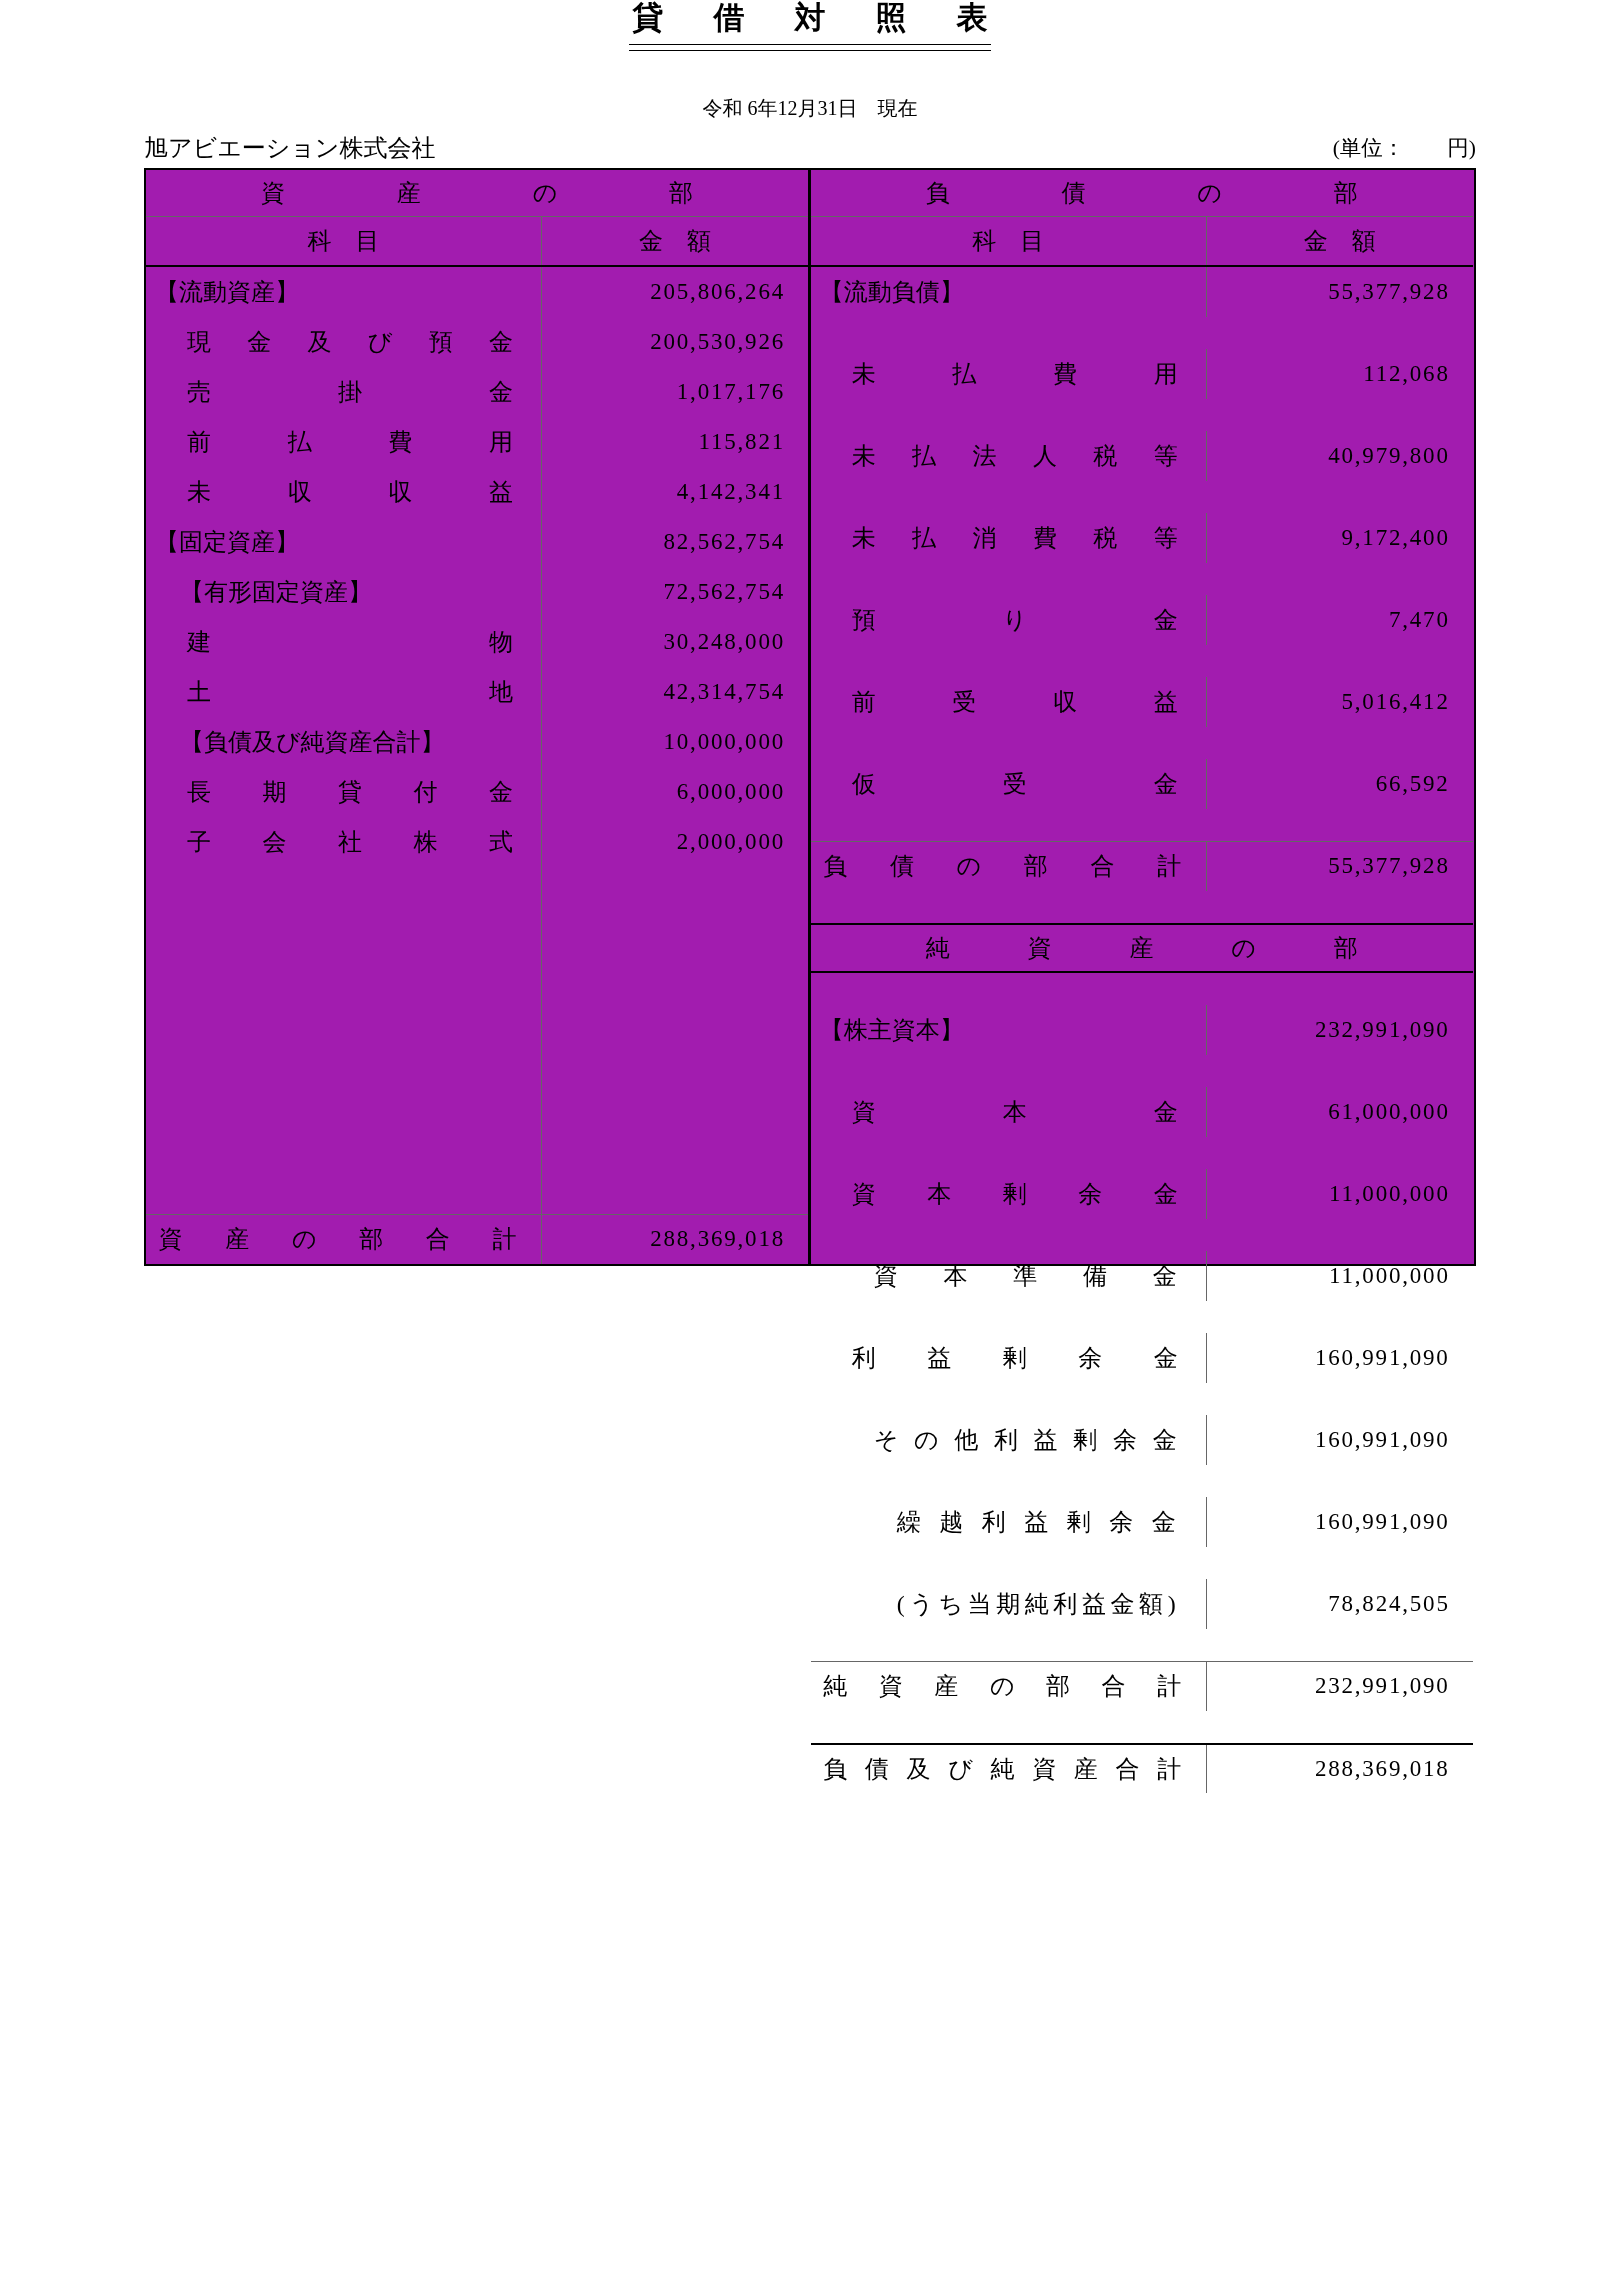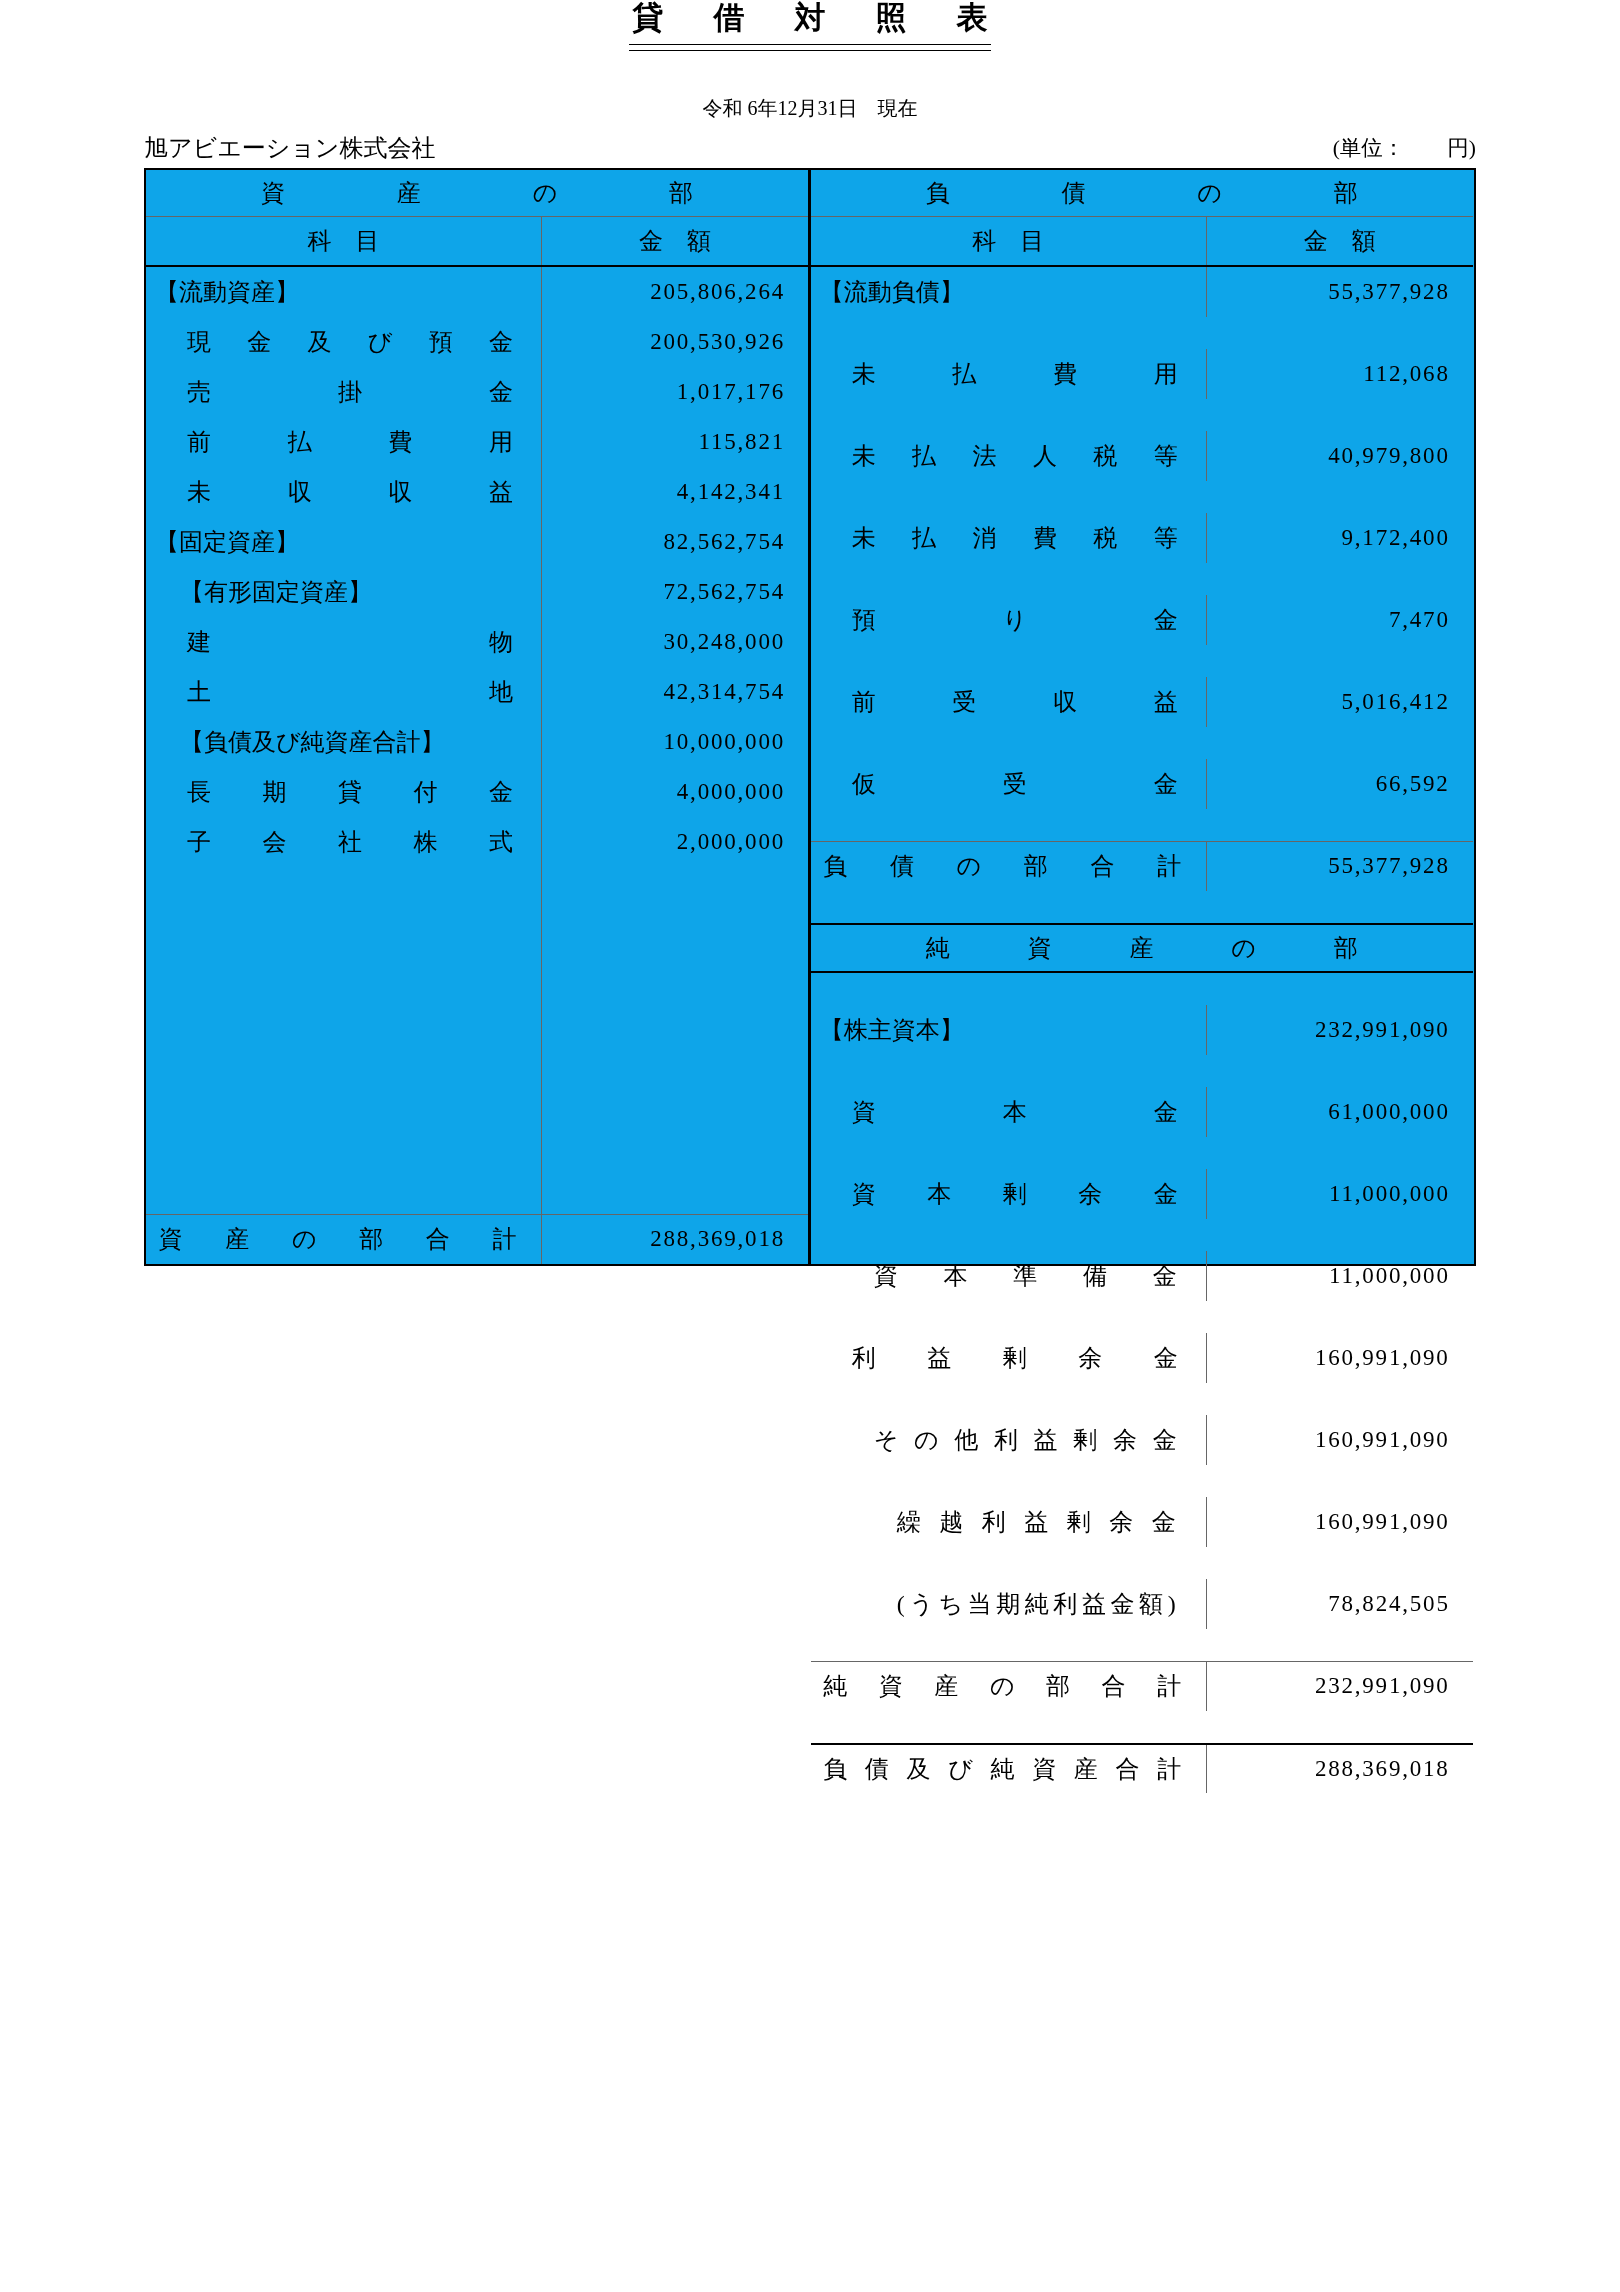--- a/index.html
+++ b/index.html
@@ -28,21 +28,21 @@
   .meta-line {
     width:1332px; margin:12.5px auto 0; display:flex;
     justify-content:space-between; align-items:flex-end;
   }
   .company { font-size:24px; line-height:1.2; }
   .unit { font-size:21.5px; line-height:1.3; }
 
   
   .bs-table {
     width:1332px; margin:4.5px auto 0; border:2.7px solid #000;
-    display:flex; box-sizing:border-box; background:#0ea5e9;
+    display:flex; box-sizing:border-box; background:#a21caf;
   }
   .half { width:662px; height:1094px; display:flex; flex-direction:column; box-sizing:border-box; }
   .center-divider { width:2.7px; background:#000; flex:0 0 auto; }
 
   
   .hdr-section {
     height:47px; flex:0 0 auto; border-bottom:0.9px solid #666;
     display:flex; align-items:center; justify-content:center;
     font-size:24px; box-sizing:border-box;
   }
@@ -164,21 +164,21 @@
           <div class="row r-h1">
     <div class="lbl-cell">
       <span class="lbl just">【負債及び純資産合計】</span>
     </div>
     <div class="amt">10,000,000</div>
   </div>
           <div class="row r-item">
     <div class="lbl-cell">
       <span class="lbl just">長期貸付金</span>
     </div>
-    <div class="amt">4,000,000</div>
+    <div class="amt">6,000,000</div>
   </div>
           <div class="row r-item">
     <div class="lbl-cell">
       <span class="lbl just">子会社株式</span>
     </div>
     <div class="amt">2,000,000</div>
   </div>
           <div class="row r-filler">
     <div class="lbl-cell">
       <span class="lbl just"></span>

